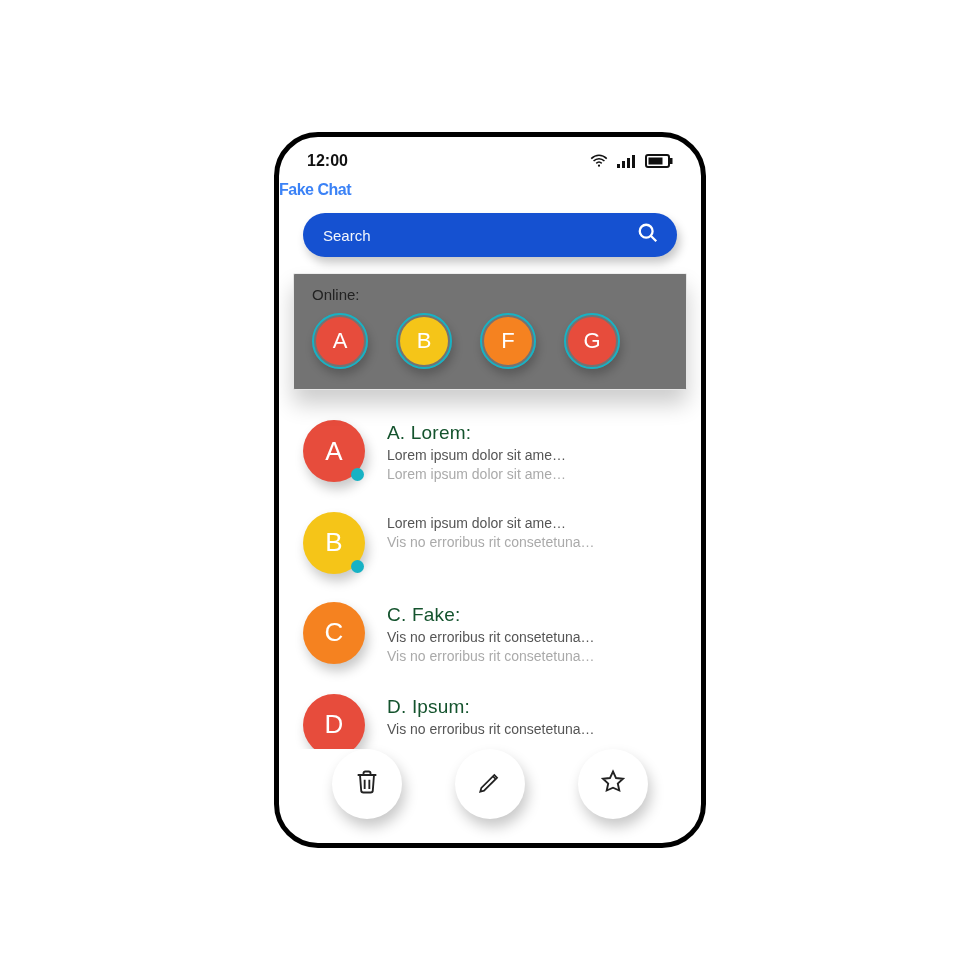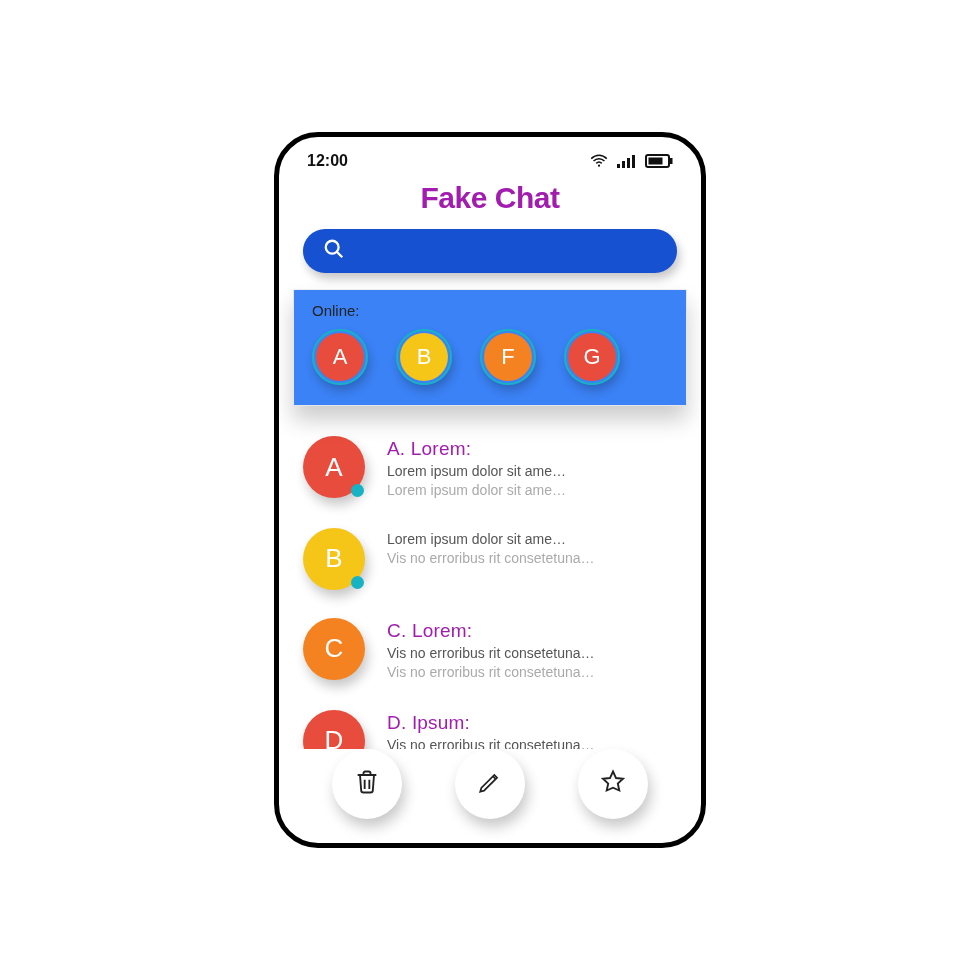--- a/index.html
+++ b/index.html
@@ -38,24 +38,24 @@
     font-size: 16px;
     font-weight: 700;
     color: #111;
     margin-top: 6px;
   }
   .status-icons { display: flex; align-items: center; gap: 8px; }
   .status-icons svg { display:block; }
 
   
   .app-title {
-    text-align: center;
-    font-size: 30px;
+    text-align: left;
+    font-size: 16px;
     font-weight: 800;
-    color: #a21caf;
+    color: #3b82f6;
     letter-spacing: -0.5px;
     margin-top: 2px;
   }
 
   
   .search-wrap {
     padding: 14px 24px 16px 24px;
   }
   .search {
     background: #1551d1;
@@ -66,21 +66,21 @@
     padding: 0 18px 0 20px;
     color: #fff;
     box-shadow: 3px 6px 10px rgba(0,0,0,0.22);
   }
   .search-text { flex: 1; font-size: 15px; opacity: 0.95; }
   .search svg { stroke:#fff; }
 
   
   .online-card {
     margin: 0 14px;
-    background: #3b82f6;
+    background: #737373;
     border: 1px solid #e6e6e6;
     border-top-color:#eee;
     border-radius: 2px;
     box-shadow: 0 14px 22px rgba(0,0,0,0.20);
     padding: 12px 18px 20px 18px;
     position: relative;
     z-index: 3;
   }
   .online-label { font-size: 15px; color:#222; margin-bottom: 10px; font-weight:500;}
   .online-row { display: flex; gap: 28px; }
@@ -119,21 +119,21 @@
     position:relative;
     box-shadow: 3px 7px 12px rgba(0,0,0,0.22);
   }
   .status-dot {
     position:absolute;
     width:13px; height:13px; border-radius:50%;
     background:#17b2c4;
     bottom:1px; right:1px;
   }
   .chat-text { flex:1; min-width:0; padding-top:2px;}
-  .chat-name { font-size:19px; color:#a21caf; font-weight:400; letter-spacing:0.2px; margin-bottom:2px;}
+  .chat-name { font-size:19px; color:#14532d; font-weight:400; letter-spacing:0.2px; margin-bottom:2px;}
   .chat-line1 { font-size:14px; color:#555; white-space:nowrap; overflow:hidden; text-overflow:ellipsis; line-height:1.35;}
   .chat-line2 { font-size:14px; color:#aaa; white-space:nowrap; overflow:hidden; text-overflow:ellipsis; line-height:1.35;}
 
   
   .actions {
     display:flex;
     justify-content:space-around;
     padding: 0 26px 24px 26px;
   }
   .action-btn {
@@ -176,20 +176,21 @@
             <rect x="3.5" y="3.5" width="14" height="7" fill="#111"></rect>
           </svg>
         </span>
       </div>
     </div>
 
     <div class="app-title">Fake Chat</div>
 
     <div class="search-wrap">
       <div class="search">
+        <div class="search-text">Search</div>
         <span>
           <svg width="22" height="22" viewBox="0 0 24 24" fill="none" stroke-width="2.5">
             <circle cx="10" cy="10" r="7"></circle>
             <line x1="15" y1="15" x2="21" y2="21"></line>
           </svg>
         </span>
       </div>
     </div>
 
     <div class="online-card">
@@ -222,21 +223,21 @@
         <div class="chat-item">
           <div class="chat-avatar c-yellow">B<div class="status-dot"></div></div>
           <div class="chat-text">
             <div class="chat-line1">Lorem ipsum dolor sit ame…</div>
             <div class="chat-line2">Vis no erroribus rit consetetuna…</div>
           </div>
         </div>
         <div class="chat-item">
           <div class="chat-avatar c-orange">C</div>
           <div class="chat-text">
-            <div class="chat-name">C. Lorem:</div>
+            <div class="chat-name">C. Fake:</div>
             <div class="chat-line1">Vis no erroribus rit consetetuna…</div>
             <div class="chat-line2">Vis no erroribus rit consetetuna…</div>
           </div>
         </div>
         <div class="chat-item">
           <div class="chat-avatar c-red">D</div>
           <div class="chat-text">
             <div class="chat-name">D. Ipsum:</div>
             <div class="chat-line1">Vis no erroribus rit consetetuna…</div>
             <div class="chat-line2"></div>

